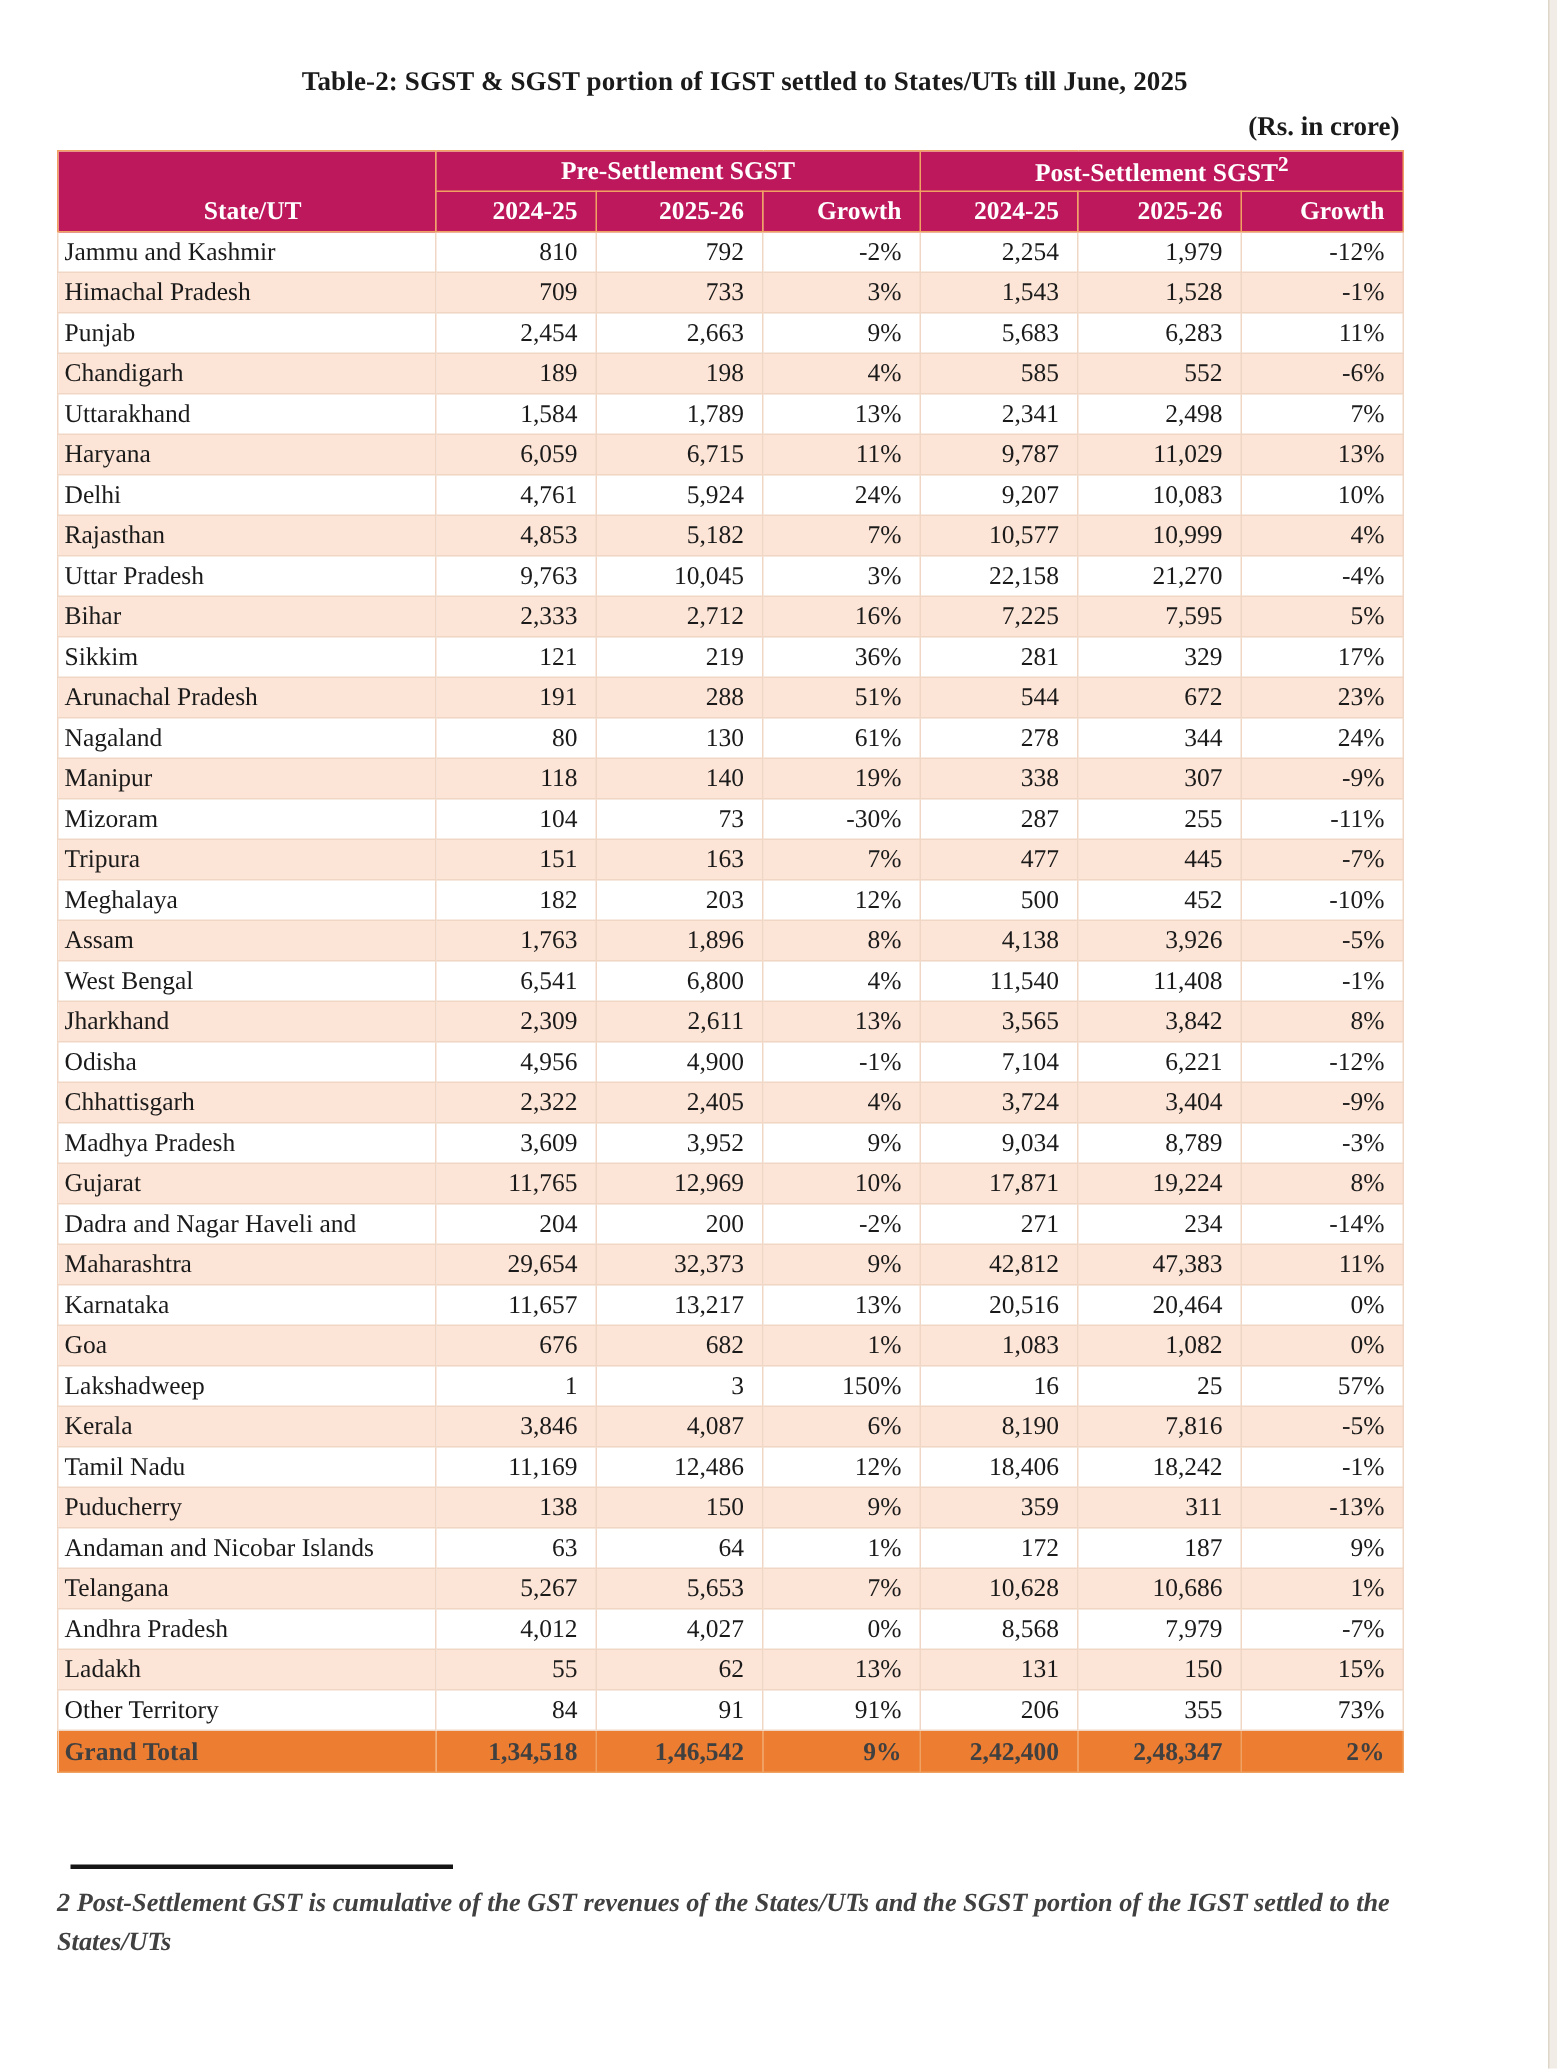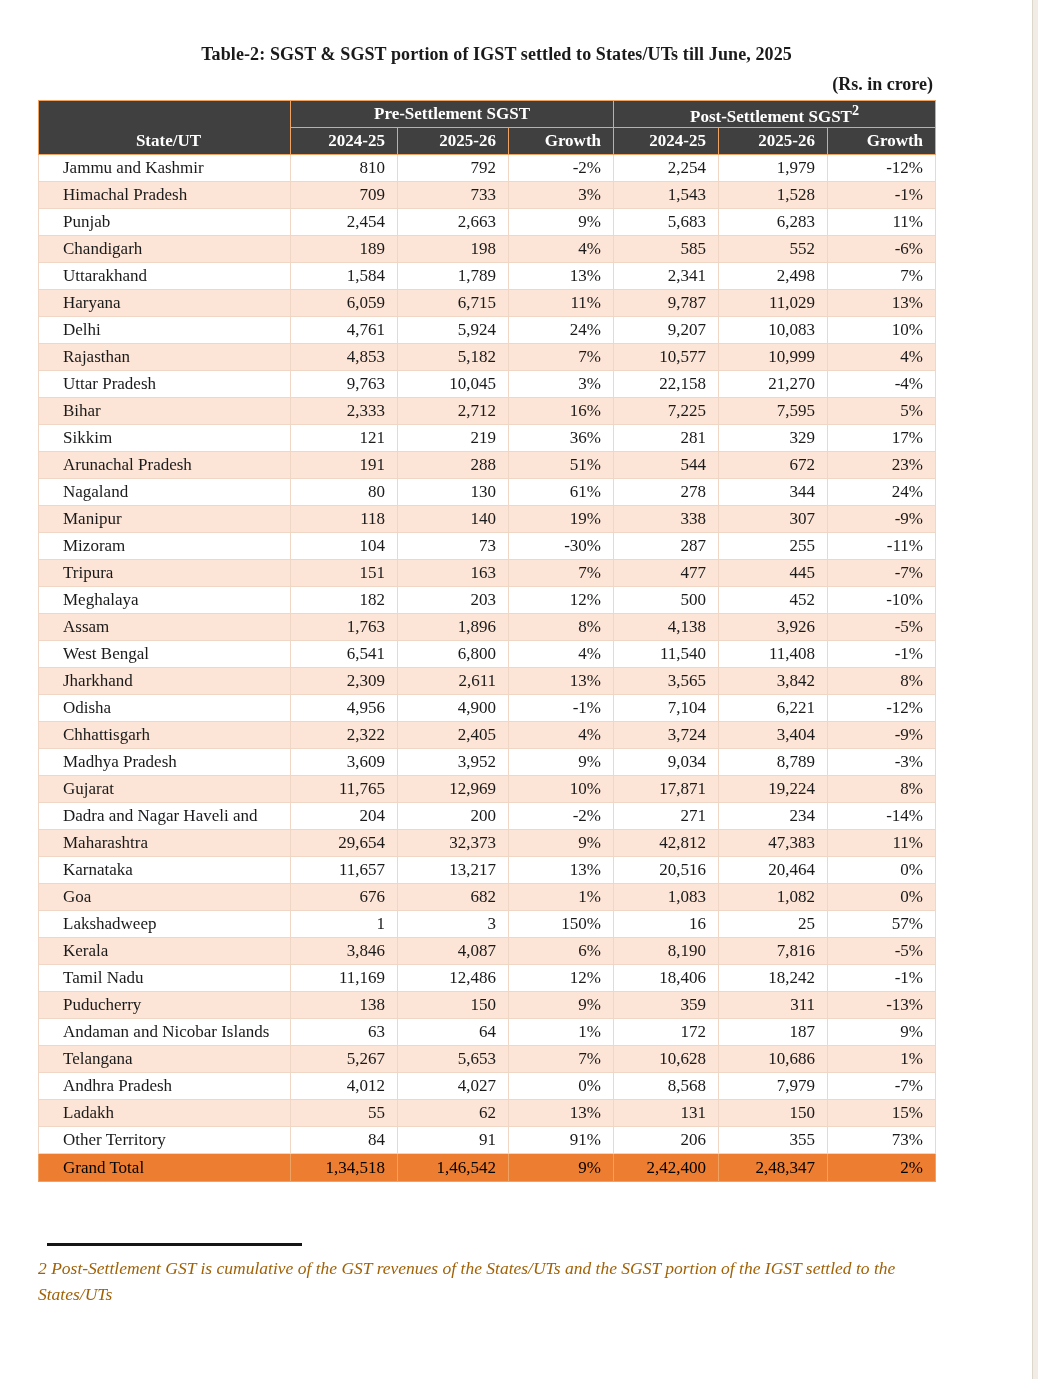--- a/index.html
+++ b/index.html
@@ -37,69 +37,70 @@
     margin: 9px 0 5px 0;
     padding-right: 2px;
   }
   table.gst {
     width: 897px;
     border-collapse: collapse;
     table-layout: fixed;
     font-size: 17px;
   }
   table.gst th {
-    background: #404040;
+    background: #be185d;
     color: #ffffff;
     font-weight: bold;
     border: 1px solid #f0a263;
     height: 27px;
     padding: 0 7px;
     margin-left: 44px;
   }
   table.gst th.group { text-align: center; }
   table.gst th.state-head { text-align: center; vertical-align: bottom; padding: 0 0 3px 8px; }
   table.gst th.sub { text-align: right; padding-right: 12px; }
   table.gst td {
     border: 1px solid #f0d7c5;
     height: 27px;
     padding: 0;
     background: #ffffff;
   }
   table.gst td.state {
     text-align: left;
-    padding-left: 24px;
+    padding-left: 4px;
     white-space: nowrap;
     overflow: hidden;
   }
   table.gst td.num {
     text-align: right;
     padding-right: 12px;
     white-space: nowrap;
   }
   table.gst tbody tr:nth-child(even) td { background: #FCE4D6; }
   table.gst tfoot td {
     background: #ED7D31 !important;
-    color: #000000;
-    font-weight: normal;
+    color: #404040;
+    font-weight: bold;
     border: 1px solid #f0a263;
     height: 28px;
   }
   .footnote { margin-top: 61px; }
   .footnote-rule {
     width: 255px; height: 3px;
     background: #151515;
     margin-left: 9px;
   }
   .footnote-text {
     font-style: italic;
     font-size: 17.5px;
     line-height: 1.5;
     margin-top: 9px;
     width: 905px;
-    color: #a16207;
+    color: #404040;
+    font-weight: bold;
   }
 </style>
 </head>
 <body>
 
 <div class="page-edge"></div>
 
 <div class="content">
 
   <div class="doc-title">Table-2: SGST &amp; SGST portion of IGST settled to States/UTs till June, 2025</div>

